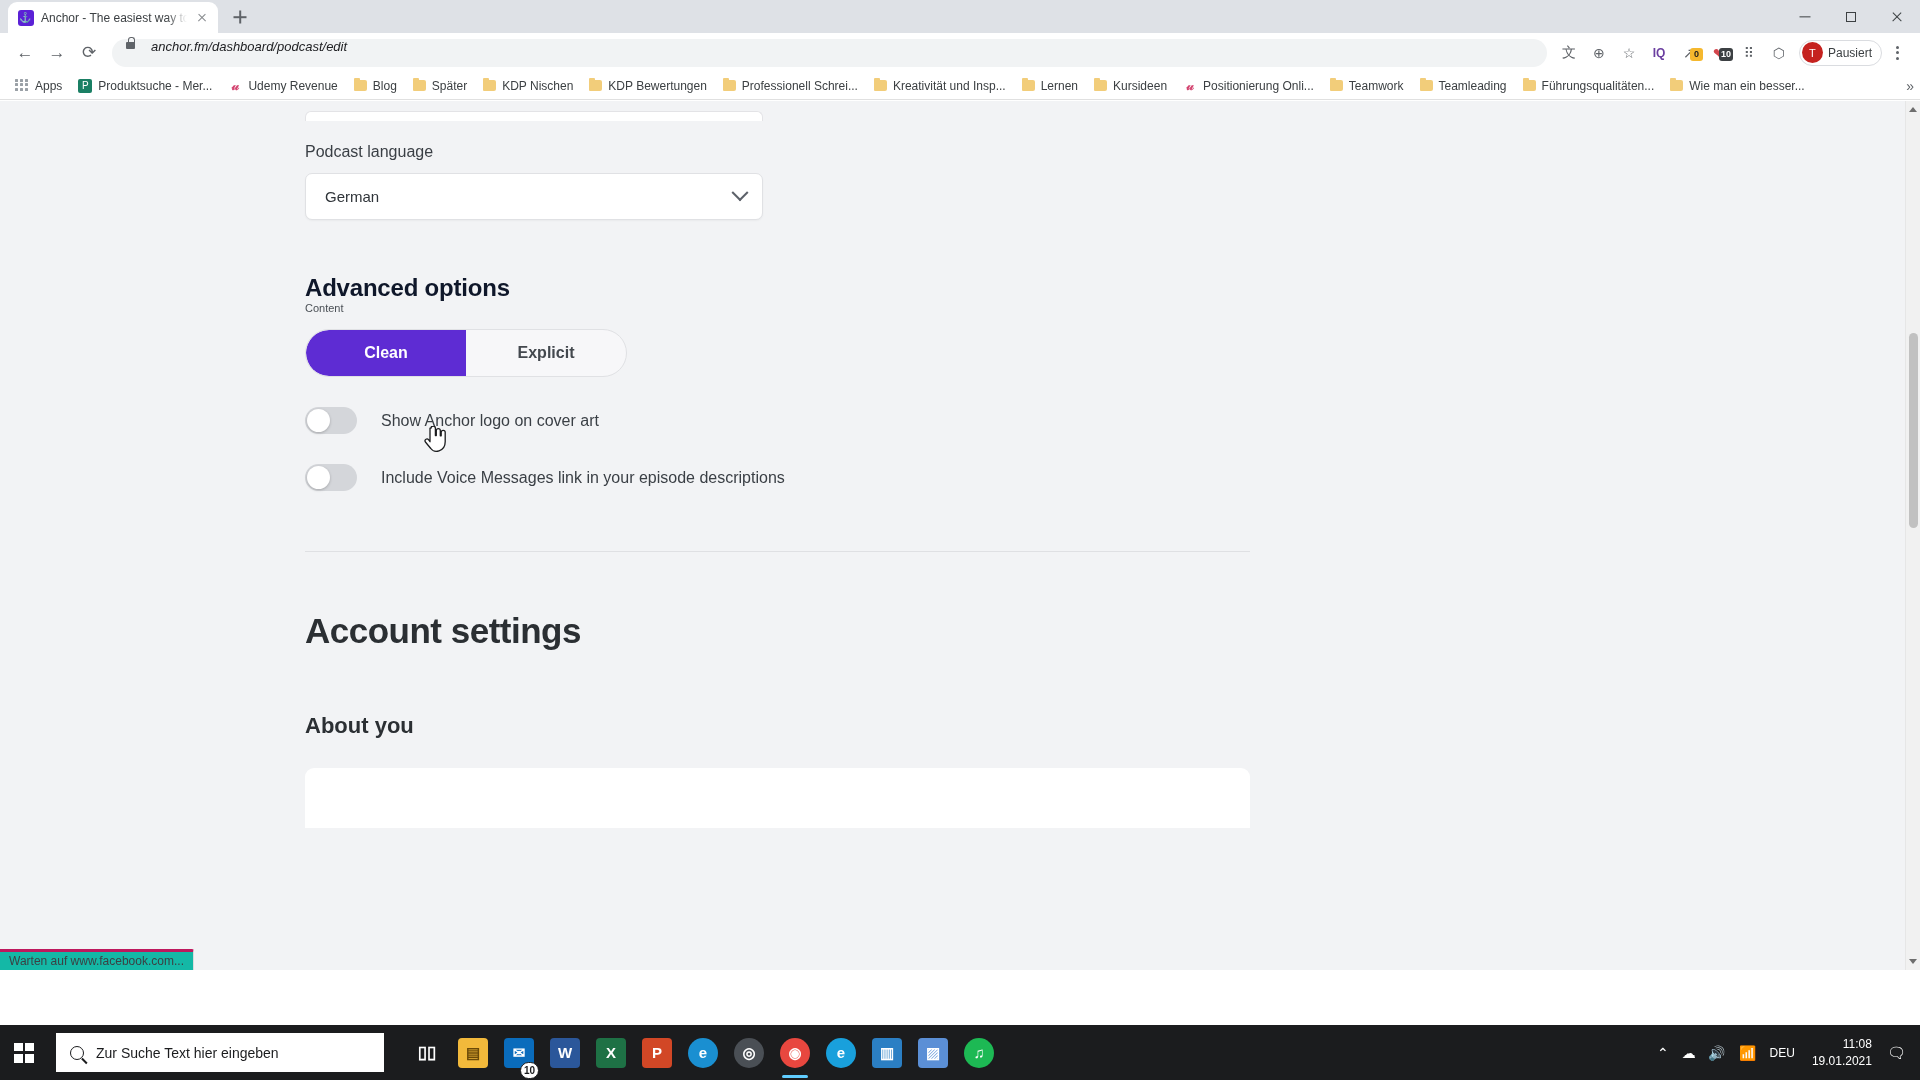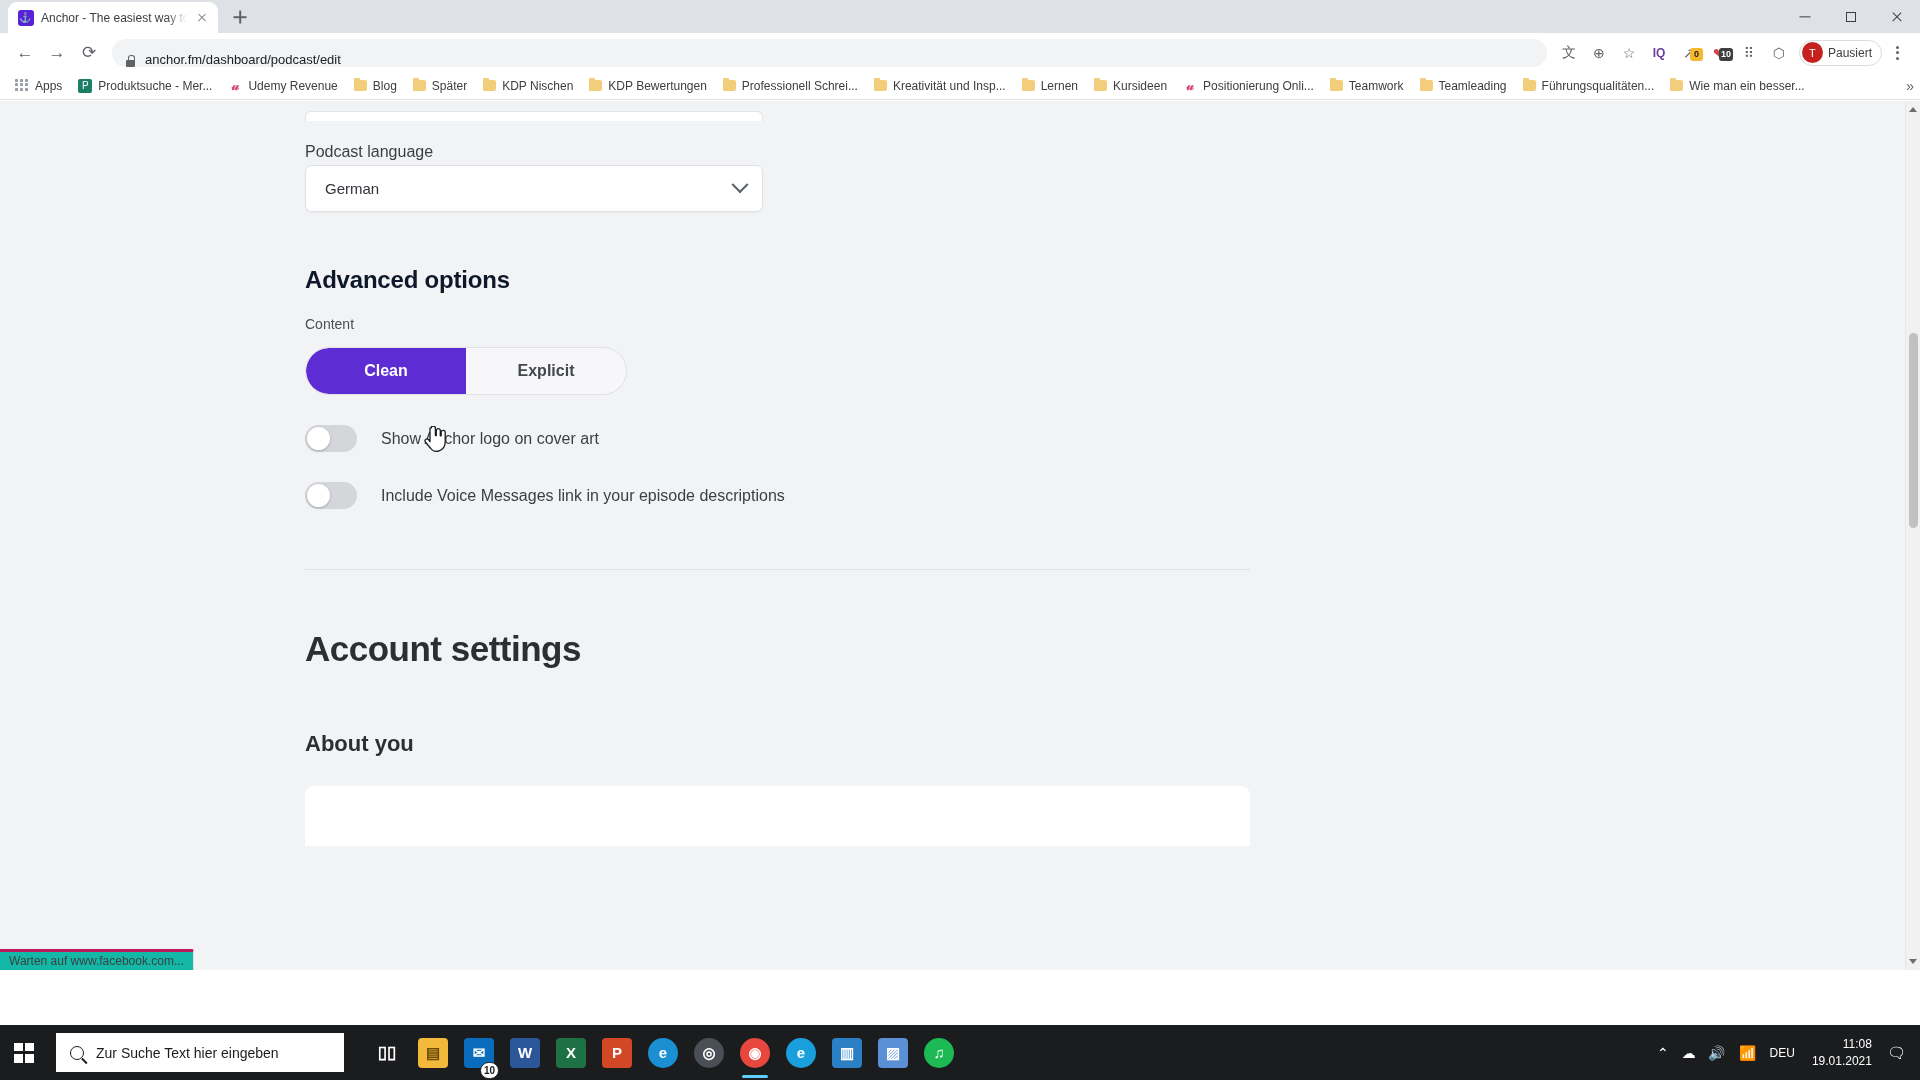--- a/index.html
+++ b/index.html
@@ -81,22 +81,22 @@
     height: 39px; background: #ffffff;
     display: flex; align-items: center; padding: 0 10px; gap: 2px;
   }
   .navbtn {
     width: 30px; height: 30px; flex: none; position: relative;
     color: #5f6368; display: flex; align-items: center; justify-content: center;
     font-size: 17px; line-height: 1;
   }
   .omnibox {
     flex: 1; height: 28px; background: #f1f3f4; border-radius: 14px;
-    display: flex; align-items: flex-end; padding: 0 14px; gap: 10px;
-    margin: 0 6px; min-width: 0;
+    display: flex; align-items: flex-start; padding: 0 14px; gap: 16px;
+    margin: 0 6px; min-width: 0; font-style: italic;
   }
   .lock {
     width: 9px; height: 7px; background: #5f6368; border-radius: 1px;
     position: relative; flex: none; margin-top: 3px;
   }
   .lock::before {
     content: ""; position: absolute; left: 1.8px; top: -4.3px;
     width: 5.4px; height: 5px; border: 1.4px solid #5f6368;
     border-bottom: none; border-radius: 3px 3px 0 0;
   }
@@ -178,36 +178,36 @@
   .field-top {
     width: 458px; height: 10px; background: #fff;
     border: 1px solid #e3e3e6; border-bottom: none;
     border-radius: 6px 6px 0 0; margin-top: -2px; box-sizing: border-box;
   }
 
   .label {
     font-size: 16px; color: #3a3f45; margin-top: 22px;
   }
   .select {
-    width: 458px; height: 47px; margin-top: 4px;
+    width: 458px; height: 47px; margin-top: 12px;
     background: #fff; border: 1px solid #e0e1e4; border-radius: 7px;
     display: flex; align-items: center; justify-content: space-between;
     padding: 0 16px 0 19px;
     box-shadow: 0 1px 2px rgba(0,0,0,.04);
   }
   .select-value { font-size: 15px; color: #2f3439; }
   .chev {
     width: 12px; height: 12px; border-right: 2px solid #5c6169;
     border-bottom: 2px solid #5c6169; transform: rotate(45deg) translate(-3px,-3px);
   }
 
   h2.section {
     font-size: 24px; color: #0f172a; margin-top: 54px; letter-spacing: -.2px;
   }
-  .sublabel { font-size: 14px; color: #4a4f55; margin-top: 22px; }
+  .sublabel { font-size: 11px; color: #4a4f55; }
 
   .segmented {
     margin-top: 15px; width: 322px; height: 48px;
     border: 1px solid #e0e1e4; border-radius: 24px;
     background: #f7f7f9; display: flex; overflow: hidden;
     position: relative;
   }
   .seg {
     flex: 1; display: flex; align-items: center; justify-content: center;
     font-size: 16px; font-weight: bold; color: #43484e;
@@ -283,21 +283,21 @@
   .start {
     width: 48px; height: 55px; display: flex;
     align-items: center; justify-content: center; flex: none;
   }
   .win-logo {
     width: 20px; height: 20px; display: grid;
     grid-template-columns: 1fr 1fr; grid-template-rows: 1fr 1fr; gap: 2.4px;
   }
   .win-logo i { background: #ffffff; }
   .searchbox {
-    width: 288px; height: 39px; background: #ffffff; margin-left: 8px;
+    width: 328px; height: 39px; background: #ffffff; margin-left: 8px;
     display: flex; align-items: center; gap: 12px; padding: 0 14px; flex: none;
   }
   .search-glass {
     width: 14px; height: 14px; border: 1.7px solid #1b1c1e;
     border-radius: 50%; position: relative; flex: none;
   }
   .search-glass::after {
     content: ""; position: absolute; right: -5px; bottom: -3px;
     width: 7px; height: 1.7px; background: #1b1c1e; transform: rotate(45deg);
   }

